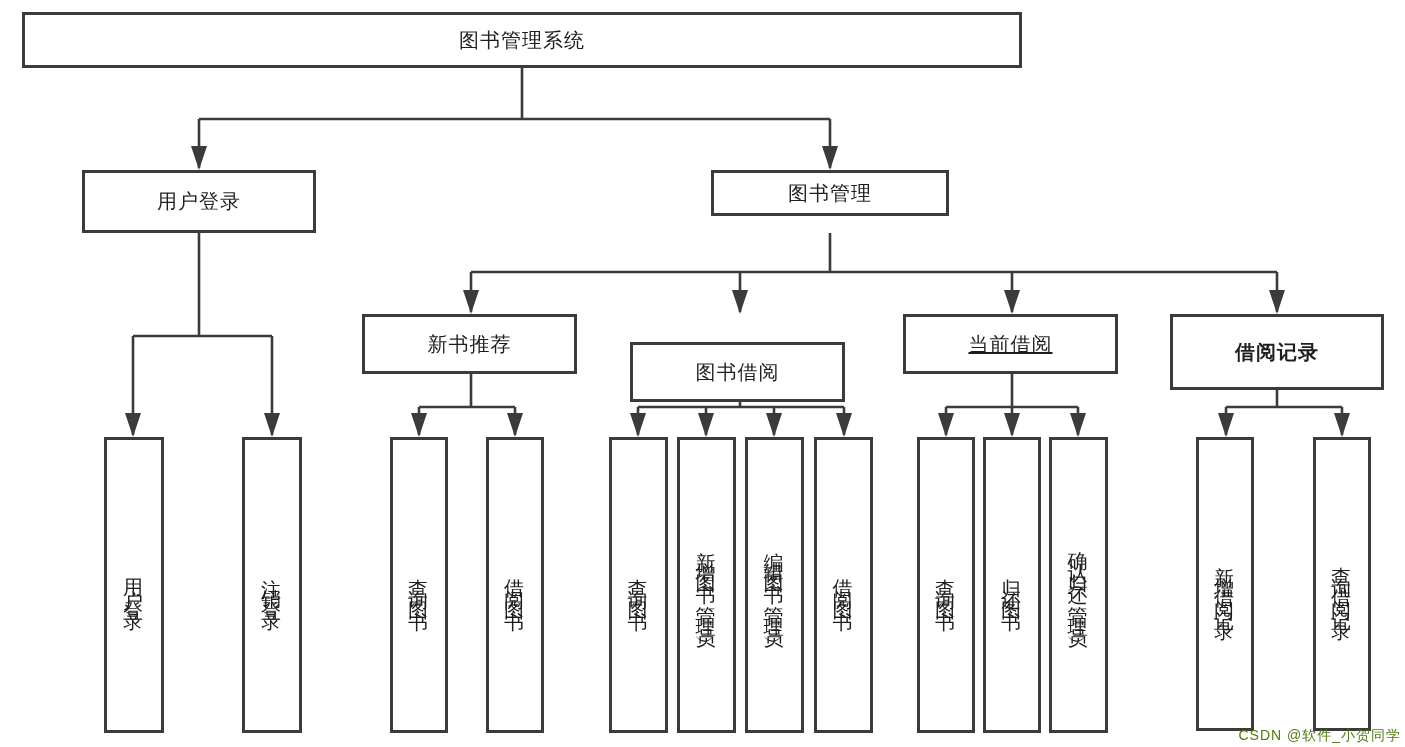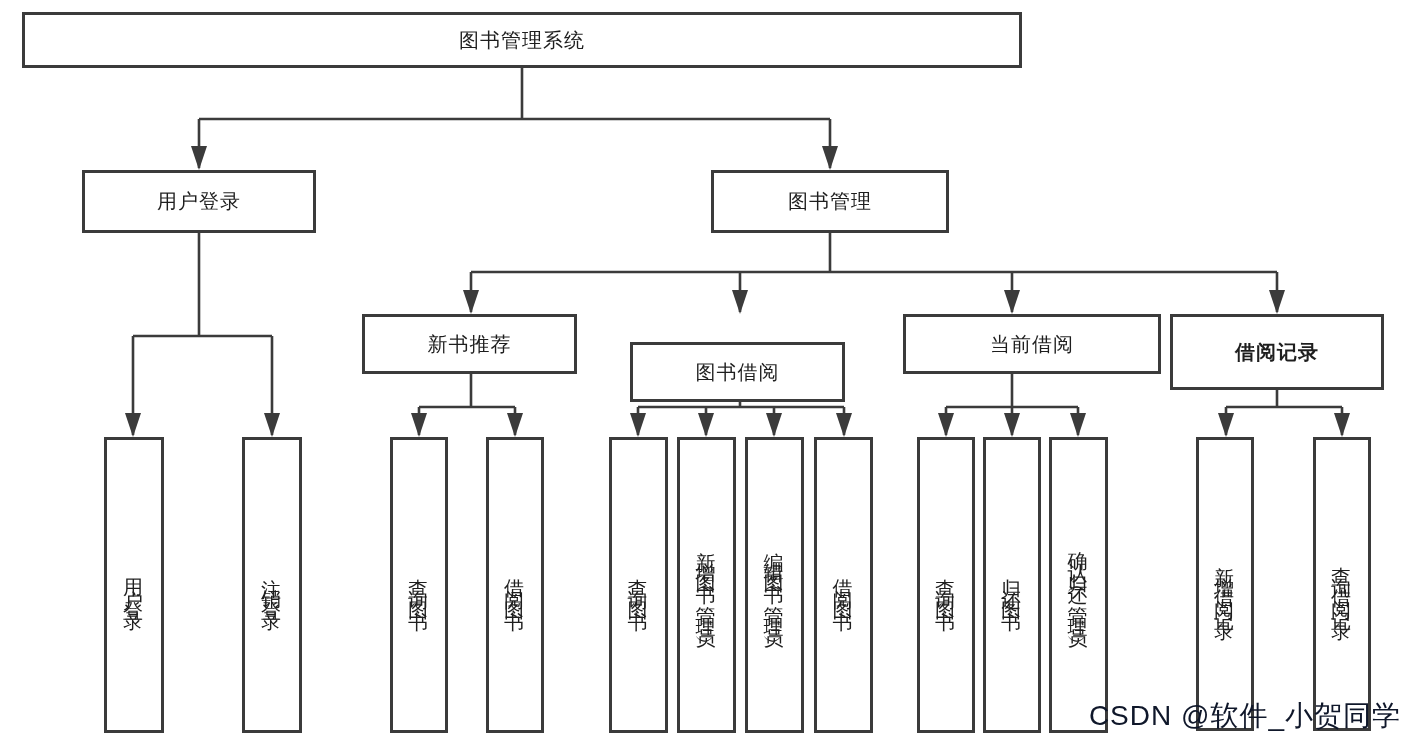--- a/index.html
+++ b/index.html
@@ -30,23 +30,23 @@
     white-space:nowrap;
   }
   .v{
     writing-mode:vertical-rl;
     text-orientation:mixed;
     letter-spacing:11px;
     white-space:normal;
   }
   .watermark{
     position:absolute;
-    right:4px;bottom:12px;
-    font-size:28px;
-    color:#0f172a;
+    right:4px;bottom:2px;
+    font-size:14px;
+    color:#4d7c0f;
     letter-spacing:1px;
     background:transparent;
   }
 </style>
 </head>
 <body>
 
 <div class="canvas">
 
   <svg class="connectors" viewBox="0 0 1405 747" xmlns="http://www.w3.org/2000/svg" aria-hidden="true">
@@ -81,25 +81,25 @@
     <path class="a" d="M1070 413 L1086 413 L1078 437 Z"></path>
 
     <path class="l" d="M1277 373 V407 M1226 407 H1342 M1226 407 V435 M1342 407 V435"></path>
     <path class="a" d="M1218 413 L1234 413 L1226 437 Z"></path>
     <path class="a" d="M1334 413 L1350 413 L1342 437 Z"></path>
   </svg>
 
   <div class="node" style="left:22px;top:12px;width:1000px;height:56px;">图书管理系统</div>
 
   <div class="node" style="left:82px;top:170px;width:234px;height:63px;">用户登录</div>
-  <div class="node" style="left:711px;top:170px;width:238px;height:63px;">图书管理</div>
+  <div class="node" style="left:711px;top:170px;width:238px;height:46px;">图书管理</div>
 
   <div class="node" style="left:362px;top:314px;width:215px;height:60px;">新书推荐</div>
   <div class="node" style="left:630px;top:314px;width:215px;height:60px;margin-top:28px;">图书借阅</div>
-  <div class="node" style="left:903px;top:314px;width:258px;height:60px;">当前借阅</div>
+  <div class="node" style="left:903px;top:314px;width:215px;height:60px;text-decoration:underline;">当前借阅</div>
   <div class="node" style="left:1170px;top:314px;width:214px;height:76px;font-weight:bold;">借阅记录</div>
 
   <div class="node v" style="left:104px;top:437px;width:60px;height:296px;">用户登录</div>
   <div class="node v" style="left:242px;top:437px;width:60px;height:296px;">注销登录</div>
 
   <div class="node v" style="left:390px;top:437px;width:58px;height:296px;">查询图书</div>
   <div class="node v" style="left:486px;top:437px;width:58px;height:296px;">借阅图书</div>
 
   <div class="node v" style="left:609px;top:437px;width:59px;height:296px;">查询图书</div>
   <div class="node v" style="left:677px;top:437px;width:59px;height:296px;">新增图书（管理员）</div>

